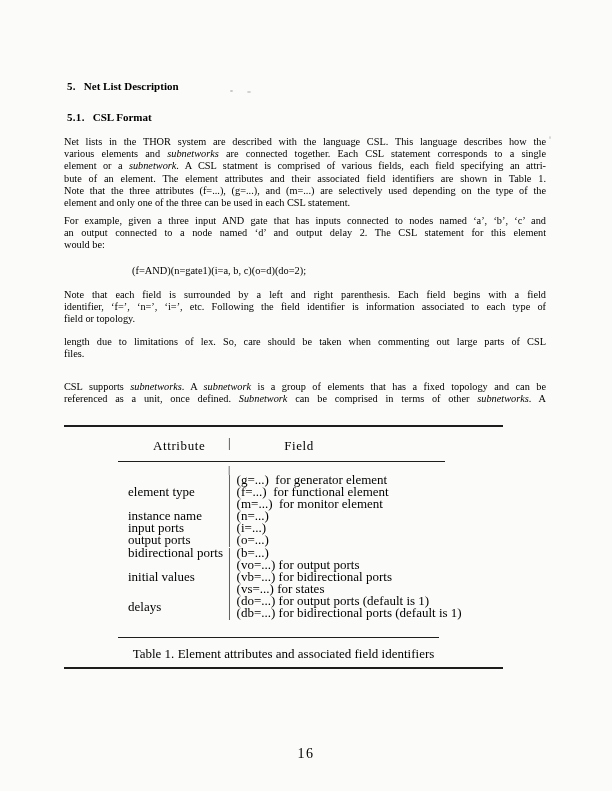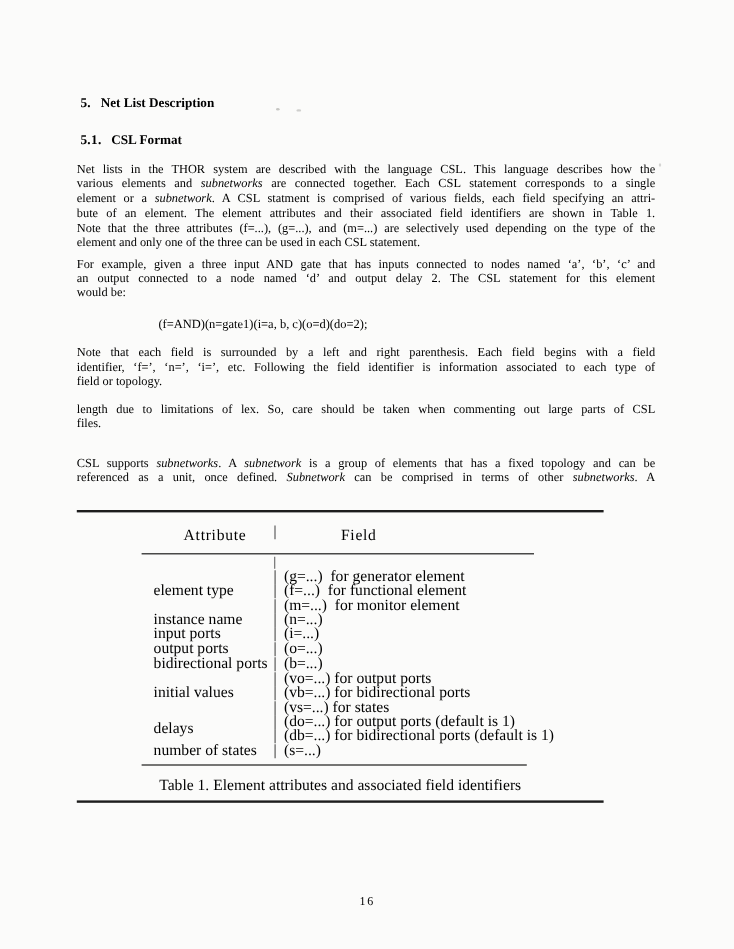--- a/index.html
+++ b/index.html
@@ -32,21 +32,21 @@
   .th-f { position:absolute; left:175px; width:120px; text-align:center; letter-spacing:0.6px; }
   .vfrag { position:absolute; left:164px; top:38px; font-size:11px; }
   .vfrag::before { content:"|"; }
   .tbody { position:absolute; top:49px; left:64px; right:0; line-height:12.1px; }
   .trow { display:flex;align-items:center; }
   .tattr { width:100px; flex:none; }
   .tfld { flex:1; }
   .fl { white-space:pre; }
   .fl::before { content:"|"; padding-right:6px; }
   .tcap { position:absolute; top:221px; left:0; width:100%; text-align:center; }
-  .pageno { position:absolute; top:746px; left:0; width:100%; text-align:center; font-size:10px; letter-spacing:1.5px; }
+  .pageno { position:absolute; top:746px; left:0; width:100%; text-align:center; font-size:14px; letter-spacing:1.5px; }
   .speck { position:absolute; background:#9a9a96; border-radius:50%; }
 </style>
 </head>
 <body>
 
 <div class="pg">
 
   <div class="hd" style="top:80px"><span class="num">5.</span><span>Net List Description</span></div>
 
   <div class="hd" style="top:111px"><span class="num">5.1.</span><span>CSL Format</span></div>
@@ -135,26 +135,20 @@
           <div class="fl">(vs=...) for states</div>
         </div>
       </div>
       <div class="trow">
         <div class="tattr">delays</div>
         <div class="tfld">
           <div class="fl">(do=...) for output ports (default is 1)</div>
           <div class="fl">(db=...) for bidirectional ports (default is 1)</div>
         </div>
       </div>
-      <div class="trow">
-        <div class="tattr">number of states</div>
-        <div class="tfld">
-          <div class="fl">(s=...)</div>
-        </div>
-      </div>
     </div>
 
     <div class="rl t2"></div>
     <div class="tcap"><b>Table 1.</b><span> Element attributes and associated field identifiers</span></div>
     <div class="rl thick t3"></div>
   </div>
 
   <div class="pageno">16</div>
 
   <div class="speck" style="left:230px; top:90px; width:3px; height:2px; opacity:.55"></div>

